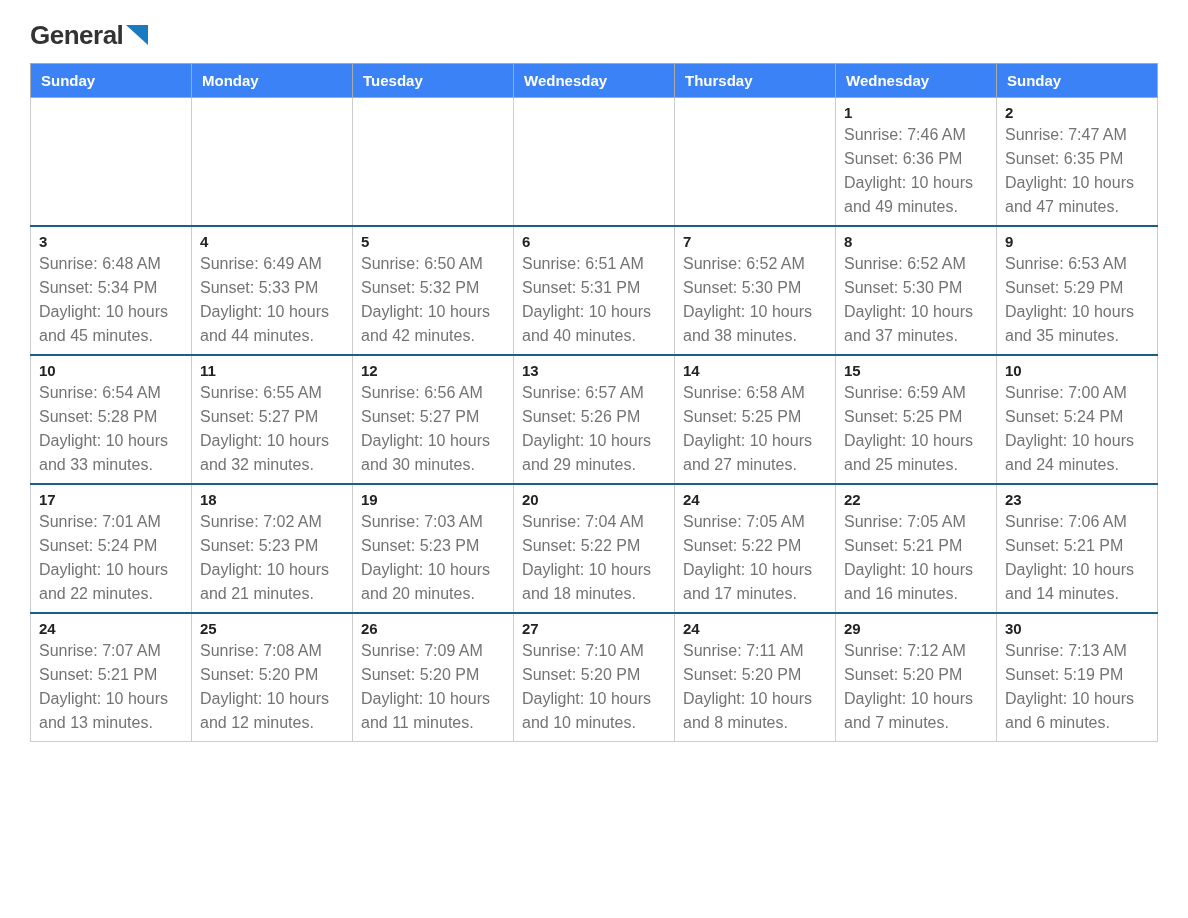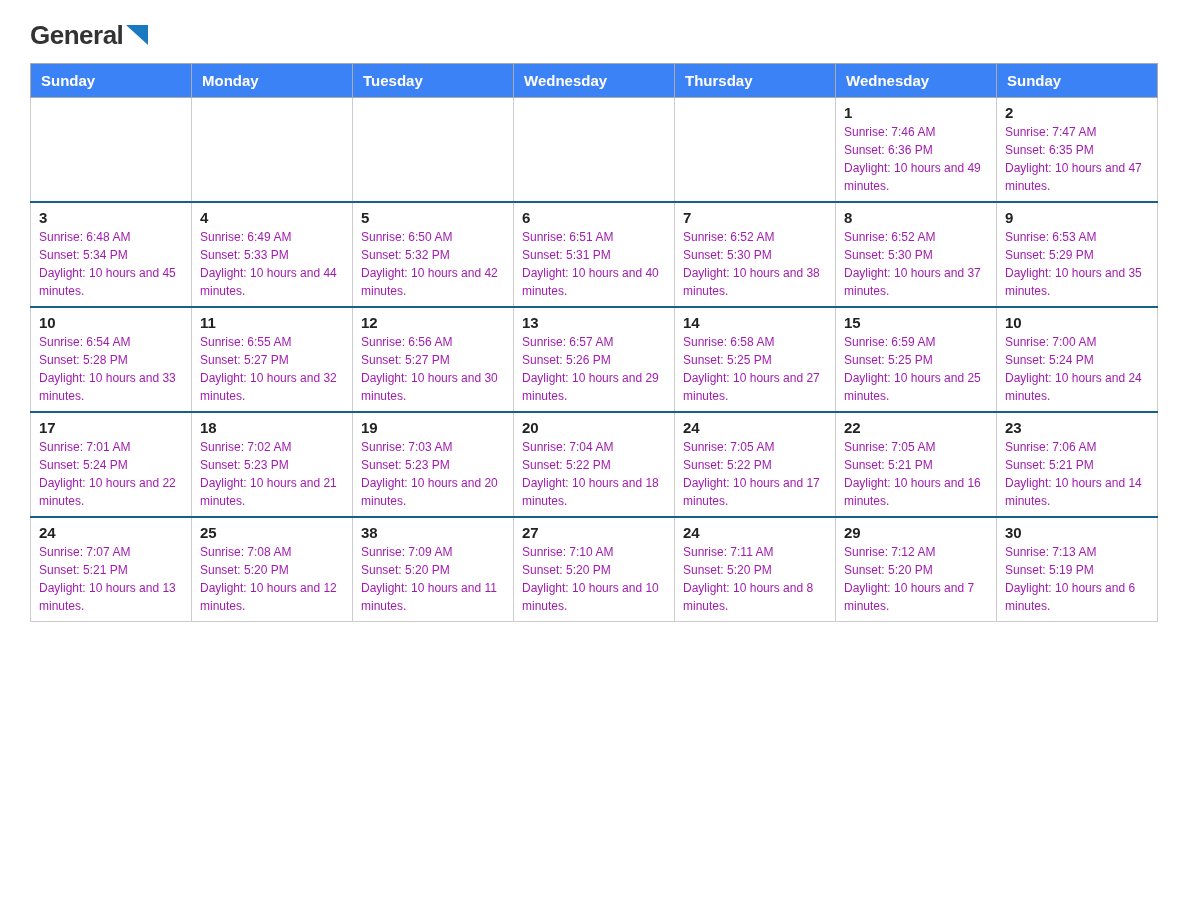--- a/index.html
+++ b/index.html
@@ -59,22 +59,22 @@
       min-height: 100px;
     }
     .day-number {
       font-size: 15px;
       font-weight: bold;
       color: #222;
       display: block;
       margin-bottom: 2px;
     }
     .day-info {
-      font-size: 12px;
-      color: #a21caf;
+      font-size: 16px;
+      color: #737373;
       line-height: 1.5;
     }
     .row-divider td {
       border-top: 2px solid #1a5e8a;
     }
     .empty-cell {
       background: #fff;
     }
   </style>
 </head>
@@ -219,21 +219,21 @@
       <tr class="row-divider">
         <td>
           <span class="day-number">24</span>
           <div class="day-info">Sunrise: 7:07 AM<br>Sunset: 5:21 PM<br>Daylight: 10 hours and 13 minutes.</div>
         </td>
         <td>
           <span class="day-number">25</span>
           <div class="day-info">Sunrise: 7:08 AM<br>Sunset: 5:20 PM<br>Daylight: 10 hours and 12 minutes.</div>
         </td>
         <td>
-          <span class="day-number">38</span>
+          <span class="day-number">26</span>
           <div class="day-info">Sunrise: 7:09 AM<br>Sunset: 5:20 PM<br>Daylight: 10 hours and 11 minutes.</div>
         </td>
         <td>
           <span class="day-number">27</span>
           <div class="day-info">Sunrise: 7:10 AM<br>Sunset: 5:20 PM<br>Daylight: 10 hours and 10 minutes.</div>
         </td>
         <td>
           <span class="day-number">24</span>
           <div class="day-info">Sunrise: 7:11 AM<br>Sunset: 5:20 PM<br>Daylight: 10 hours and 8 minutes.</div>
         </td>

